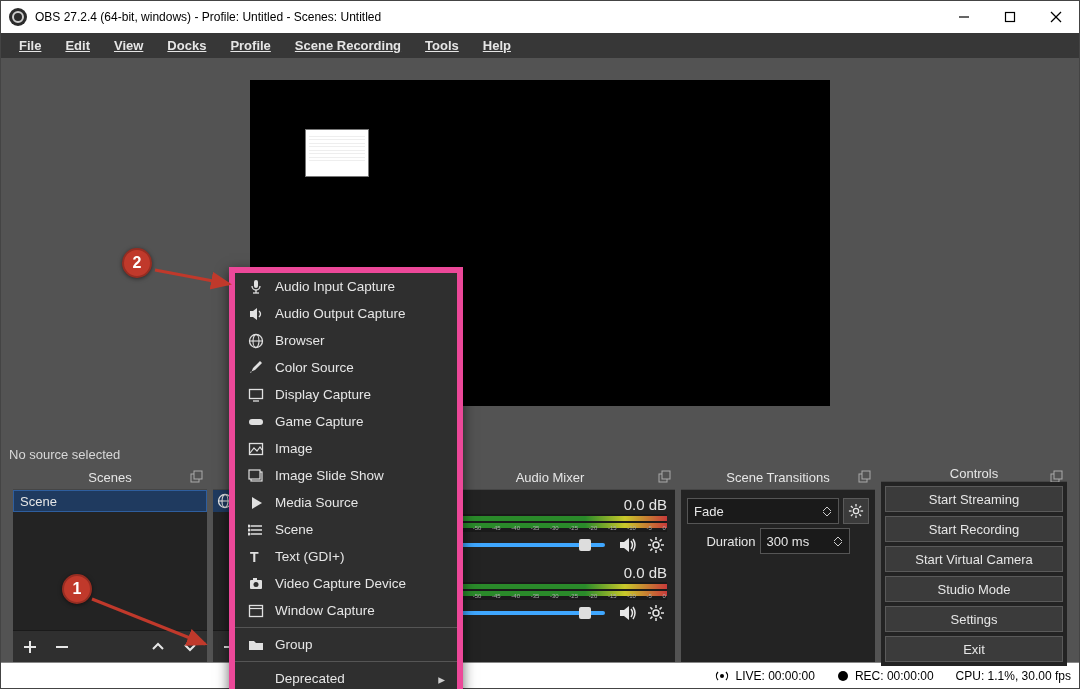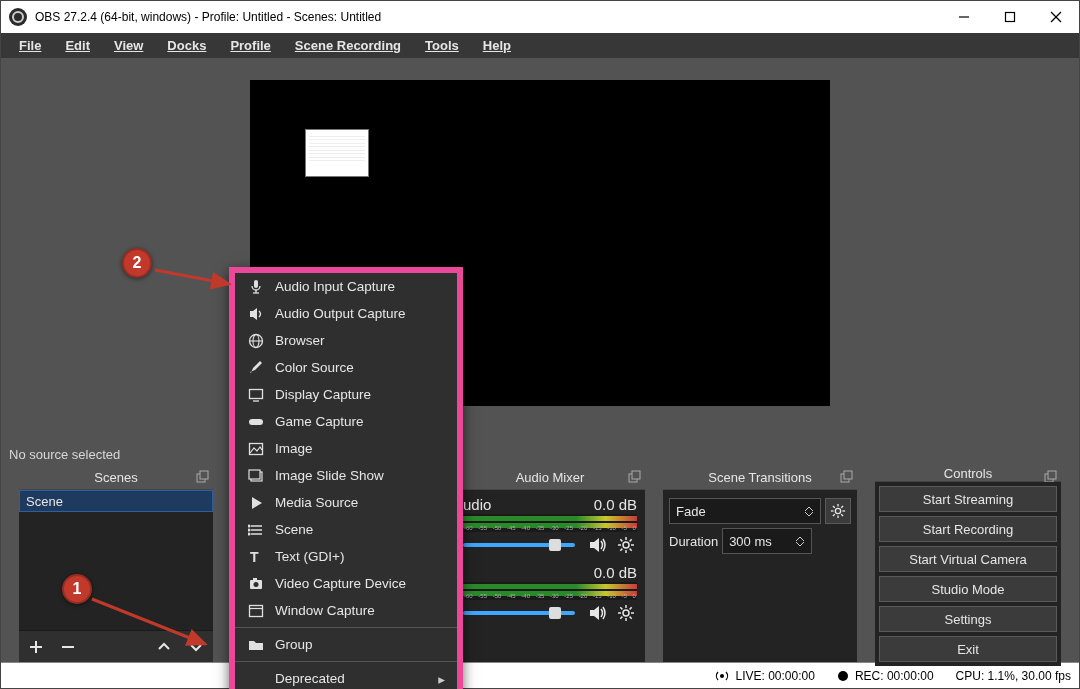--- a/index.html
+++ b/index.html
@@ -17,21 +17,21 @@
   .menubar .menu-item { padding: 2px 10px; cursor: default; }
   .menubar .menu-item span.u { text-decoration: underline; }
   
   .main-area { flex: 1; background: #535353; position: relative; display: flex; flex-direction: column; }
   .preview-wrap { flex: 1; display: flex; align-items: flex-start; justify-content: center; padding-top: 22px; }
   .preview-canvas { width: 580px; height: 326px; background: #000; position: relative; }
   .preview-thumb { position: absolute; left: 55px; top: 49px; width: 64px; height: 48px; background: #fff; border: 1px solid #777; display:flex; flex-direction:column; font-size:3px; line-height:3.5px; padding:3px; color:#222;}
   .preview-thumb div { border-bottom:0.5px solid #eee; height:3.5px; }
   .status-strip { height: 24px; display: flex; align-items: center; padding-left: 8px; font-size: 13px; color: #d8d8d8; }
   
-  .docks { height: 196px; background: #535353; display: flex; gap: 18px; padding: 0 18px; }
+  .docks { height: 196px; background: #535353; display: flex; gap: 6px; padding: 0 12px; }
   .dock { background: #535353; display: flex; flex-direction: column; }
   .dock-header { height: 24px; background: #535353; display: flex; align-items: center; justify-content: center; font-size: 13px; color: #e6e6e6; position: relative; border-bottom: 1px solid #454545; }
   .dock-header .pop { position: absolute; right: 4px; top: 4px; width: 14px; height: 14px; }
   .dock-body { flex: 1; background: #232323; position: relative; }
   .dock-toolbar { height: 32px; background: #2f2f2f; display: flex; align-items: center; gap: 2px; padding: 0 2px; border-top:1px solid #1a1a1a;}
   .tool-btn { width: 30px; height: 26px; display: flex; align-items: center; justify-content: center; color: #e6e6e6; }
   
   .scenes-dock { width: 194px; }
   .list-item { height: 22px; display: flex; align-items: center; padding-left: 6px; font-size: 13px; color: #e6e6e6; }
   .list-item.selected { background: #1f3a5f; border: 1px solid #2e5e9e; }
@@ -47,21 +47,21 @@
   .meter .bar { position: absolute; left:0; top:2px; height:5px; background: linear-gradient(to right, #2a8a2a 0%, #2a8a2a 65%, #c8c82a 82%, #c83a3a 100%); width:100%; }
   .meter .bar2 { top:9px; }
   .meter .ticks { position:absolute; left:0; right:0; bottom:0; height:7px; font-size:6px; color:#aaa; display:flex; justify-content:space-between; padding:0 1px;}
   .track-controls { display: flex; align-items: center; gap: 6px; margin-top: 2px; justify-content:flex-end;}
   .slider { flex: 1; height: 4px; background: #3fa7ff; border-radius: 2px; position: relative; margin-right:6px;}
   .slider::after { content:""; position:absolute; right:14px; top:-4px; width:12px; height:12px; background:#ddd; border-radius:2px; }
   .spk-icon, .gear-icon { width: 22px; height: 22px; display:flex; align-items:center; justify-content:center; color:#e6e6e6; }
   
   .transitions-dock { width: 194px; }
   .transitions-dock .dock-body { background:#232323; padding:6px; }
-  .select-row, .duration-row { display:flex; align-items:center; gap:4px; height:30px; }
+  .select-row, .duration-row { display:flex; align-items:center; gap:4px; height:30px;justify-content:center; }
   .select-box { flex:1; height:26px; background:#1a1a1a; border:1px solid #555; color:#e6e6e6; font-size:13px; display:flex; align-items:center; padding-left:6px; position:relative;}
   .select-arrows { position:absolute; right:4px; top:2px; width:14px; height:20px; display:flex; flex-direction:column; align-items:center; justify-content:center; gap:1px; color:#ccc;}
   .gear-btn { width:26px; height:26px; background:#3b3b3b; border:1px solid #5a5a5a; display:flex; align-items:center; justify-content:center; color:#e6e6e6;}
   .duration-label { font-size:13px; color:#e6e6e6; }
   
   .controls-dock { width: 186px; }
   .controls-dock .dock-body { display:flex; flex-direction:column; gap:4px; padding:4px; }
   .ctrl-btn { height:26px; background:#3b3b3b; border:1px solid #5a5a5a; color:#e6e6e6; font-size:13px; display:flex; align-items:center; justify-content:center; }
   
   .bottombar { height: 26px; background: #fff; border-top:1px solid #888; display:flex; align-items:center; justify-content:flex-end; padding:0 8px; gap:22px; font-size:12px; color:#000;}

